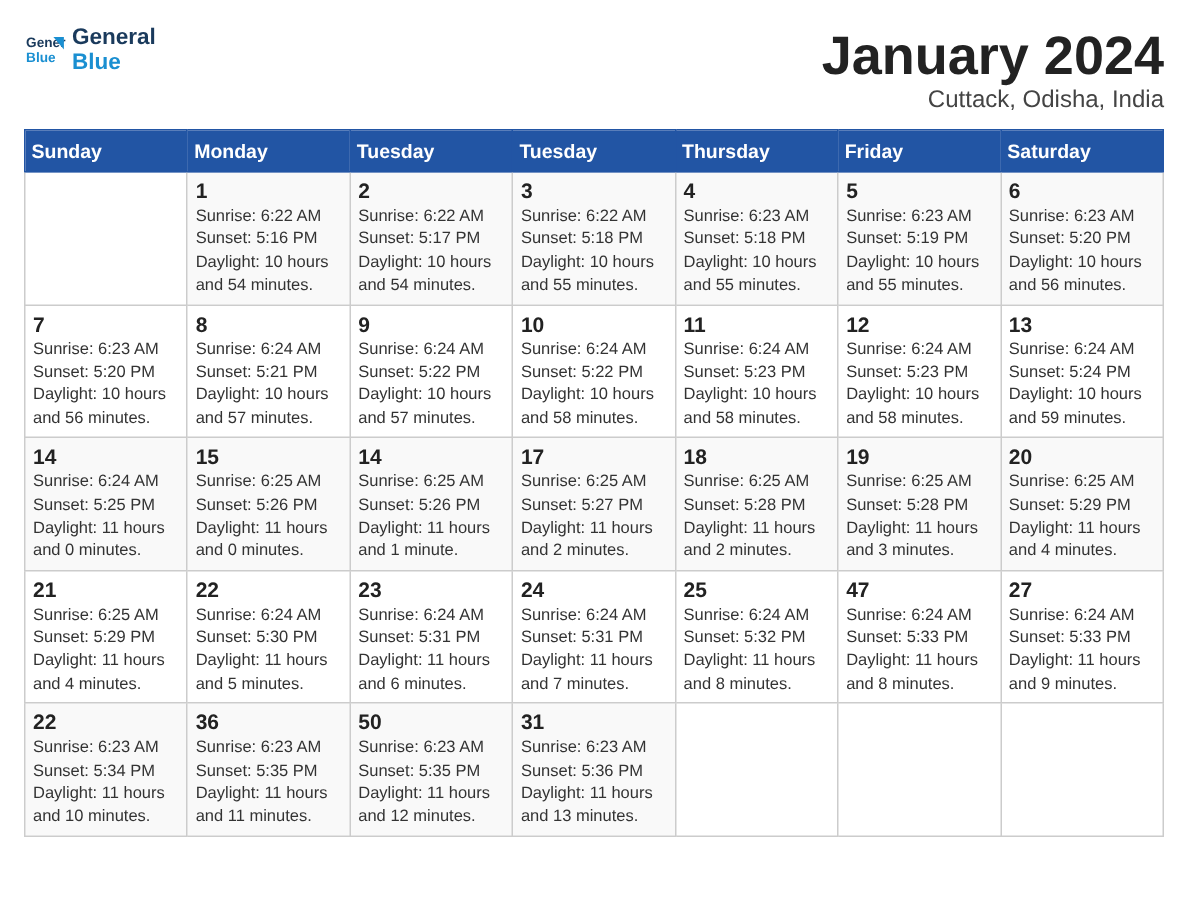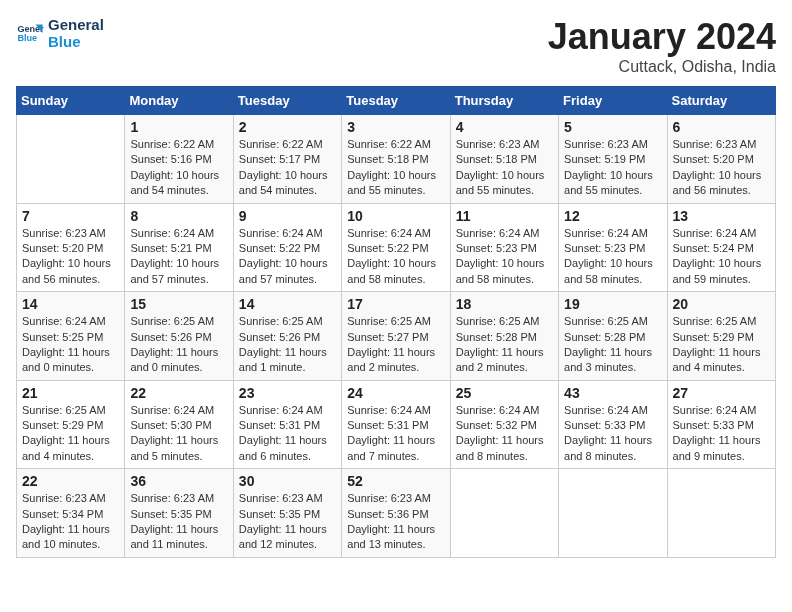--- a/index.html
+++ b/index.html
@@ -293,21 +293,21 @@
 and 7 minutes.</div>
         </td>
         <td>
           <span class="day-number">25</span>
           <div class="day-info" style="white-space: pre-line;">Sunrise: 6:24 AM
 Sunset: 5:32 PM
 Daylight: 11 hours
 and 8 minutes.</div>
         </td>
         <td>
-          <span class="day-number">43</span>
+          <span class="day-number">47</span>
           <div class="day-info" style="white-space: pre-line;">Sunrise: 6:24 AM
 Sunset: 5:33 PM
 Daylight: 11 hours
 and 8 minutes.</div>
         </td>
         <td>
           <span class="day-number">27</span>
           <div class="day-info" style="white-space: pre-line;">Sunrise: 6:24 AM
 Sunset: 5:33 PM
 Daylight: 11 hours
@@ -323,28 +323,28 @@
 and 10 minutes.</div>
         </td>
         <td>
           <span class="day-number">36</span>
           <div class="day-info" style="white-space: pre-line;">Sunrise: 6:23 AM
 Sunset: 5:35 PM
 Daylight: 11 hours
 and 11 minutes.</div>
         </td>
         <td>
-          <span class="day-number">30</span>
+          <span class="day-number">50</span>
           <div class="day-info" style="white-space: pre-line;">Sunrise: 6:23 AM
 Sunset: 5:35 PM
 Daylight: 11 hours
 and 12 minutes.</div>
         </td>
         <td>
-          <span class="day-number">52</span>
+          <span class="day-number">31</span>
           <div class="day-info" style="white-space: pre-line;">Sunrise: 6:23 AM
 Sunset: 5:36 PM
 Daylight: 11 hours
 and 13 minutes.</div>
         </td>
         <td class="empty-cell"></td>
         <td class="empty-cell"></td>
         <td class="empty-cell"></td>
       </tr>
     </tbody>

